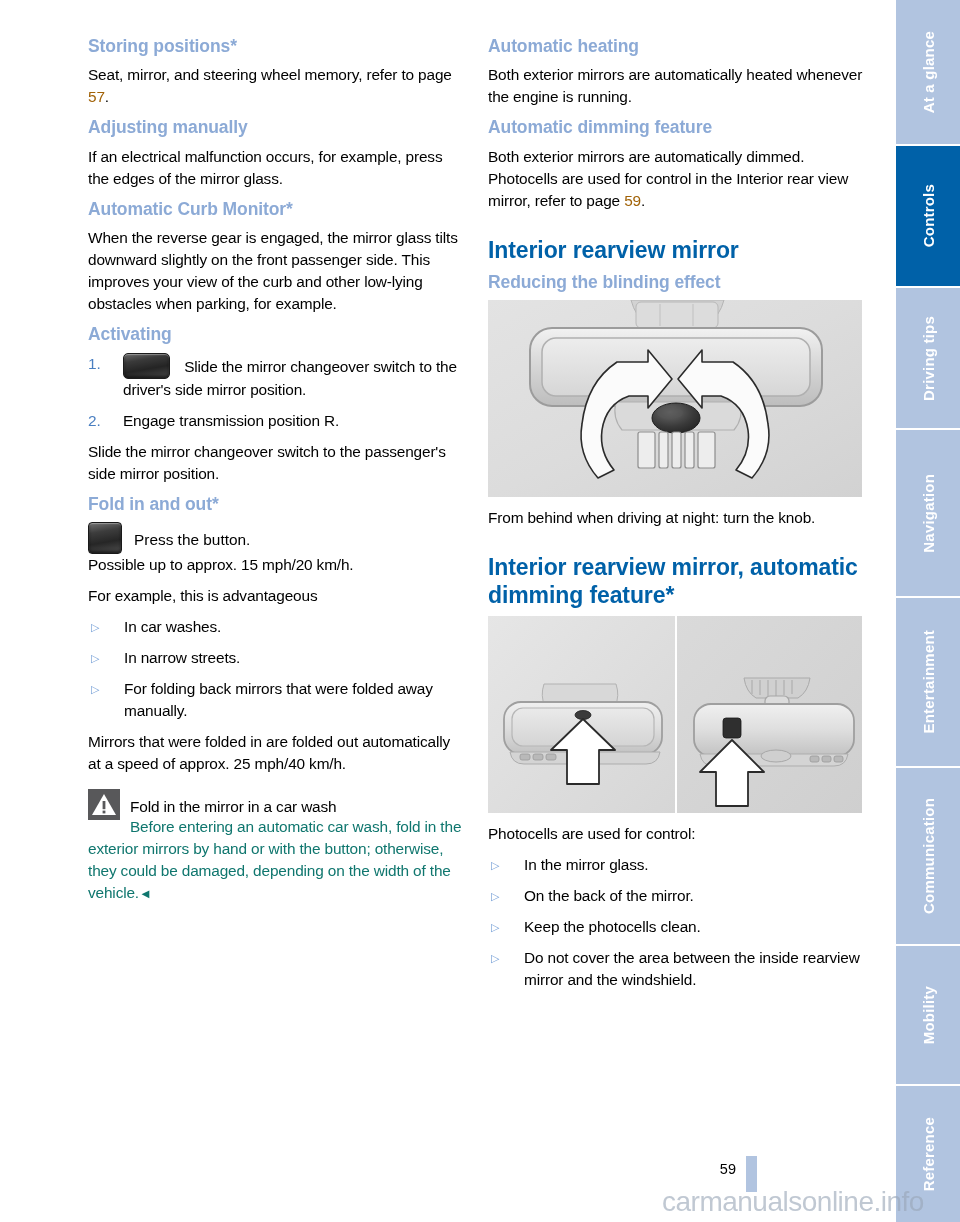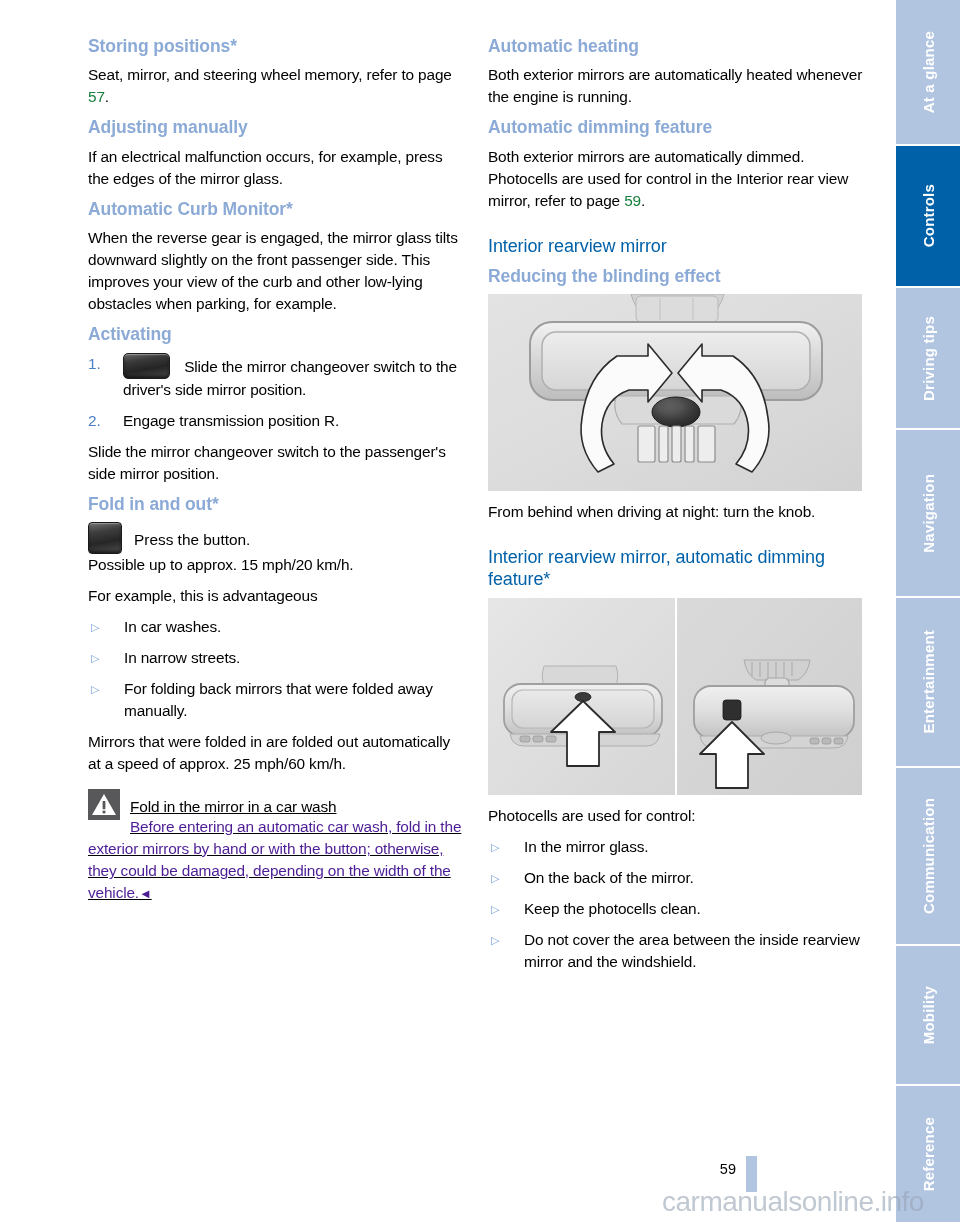--- a/index.html
+++ b/index.html
@@ -30,36 +30,36 @@
     font-size: 17.5px;
     font-weight: bold;
     color: #8CAAD6;
     line-height: 1.22;
     margin-top: 7px;
     margin-bottom: 7px;
     letter-spacing: -0.1px;
   }
   .h-light.first { margin-top: 0; }
   .h-dark {
-    font-size: 18px;
-    font-weight: normal;
+    font-size: 23px;
+    font-weight: bold;
     color: #0061A8;
     line-height: 1.22;
     margin-top: 24px;
     margin-bottom: 7px;
     letter-spacing: -0.1px;
   }
   p.body {
     font-size: 15.4px;
     color: #000;
     line-height: 1.43;
     margin-bottom: 9px;
     letter-spacing: -0.15px;
   }
-  .pgref { color: #15803d; }
+  .pgref { color: #a16207; }
 
   
   ol.steps { list-style: none; margin: 2px 0 0 0; }
   ol.steps > li {
     position: relative;
     padding-left: 35px;
     font-size: 15.4px;
     line-height: 1.43;
     color: #000;
     margin-bottom: 9px;
@@ -108,36 +108,36 @@
     border-radius: 4px;
     background: linear-gradient(170deg,#737373 0%,#3d3d3d 30%,#262626 62%,#505050 100%);
     border: 1px solid #191919;
     box-shadow: inset 0 1px 1px rgba(255,255,255,.35), inset 0 -2px 3px rgba(0,0,0,.6);
   }
 
   .foldline { margin-top: 4px; font-size: 15.4px; line-height: 1.43; }
   .foldline .btn-icon { margin-right: 12px; }
 
   
-  .warn-block { margin-top: 14px; text-decoration: underline; }
+  .warn-block { margin-top: 14px; }
   .warn-icon {
     display: inline-block;
     width: 32px; height: 31px;
     vertical-align: -8px;
     background: #58585A;
     position: relative;
     margin-right: 10px;
   }
   .warn-icon svg { position: absolute; left: 3px; top: 3px; }
   .warn-title {
     font-size: 15.4px; color: #000; line-height: 1.43;
     letter-spacing: -0.15px;
   }
   .warn-body {
-    font-size: 15.4px; color: #4c1d95; line-height: 1.43;
+    font-size: 15.4px; color: #0f766e; line-height: 1.43;
     letter-spacing: -0.15px;
     margin-top: -4px;
   }
   .warn-body .lead { display: inline-block; width: 42px; }
   .endmark { font-size: 13px; }
 
   
   .figure {
     width: 374px;
     margin: 6px 0 10px 0;
@@ -248,21 +248,21 @@
       <div class="foldline">
         <span class="btn-icon"></span><span>Press the button.</span>
       </div>
       <p class="body" style="">Possible up to approx. 15 mph/20 km/h.</p>
       <p class="body">For example, this is advantageous</p>
       <ul class="tri">
         <li><span class="bullet">▷</span><span>In car washes.</span></li>
         <li><span class="bullet">▷</span><span>In narrow streets.</span></li>
         <li><span class="bullet">▷</span><span>For folding back mirrors that were folded away manually.</span></li>
       </ul>
-      <p class="body">Mirrors that were folded in are folded out automatically at a speed of approx. 25 mph/60 km/h.</p>
+      <p class="body">Mirrors that were folded in are folded out automatically at a speed of approx. 25 mph/40 km/h.</p>
 
       <div class="warn-block">
         <div>
           <span class="warn-icon">
             <svg width="26" height="25" viewBox="0 0 26 25">
               <polygon points="13,2 25,23 1,23" fill="#ffffff"></polygon>
               <rect x="11.6" y="9" width="2.8" height="8.2" fill="#58585A"></rect>
               <rect x="11.6" y="18.6" width="2.8" height="2.8" fill="#58585A"></rect>
             </svg>
           </span><span class="warn-title">Fold in the mirror in a car wash</span>

